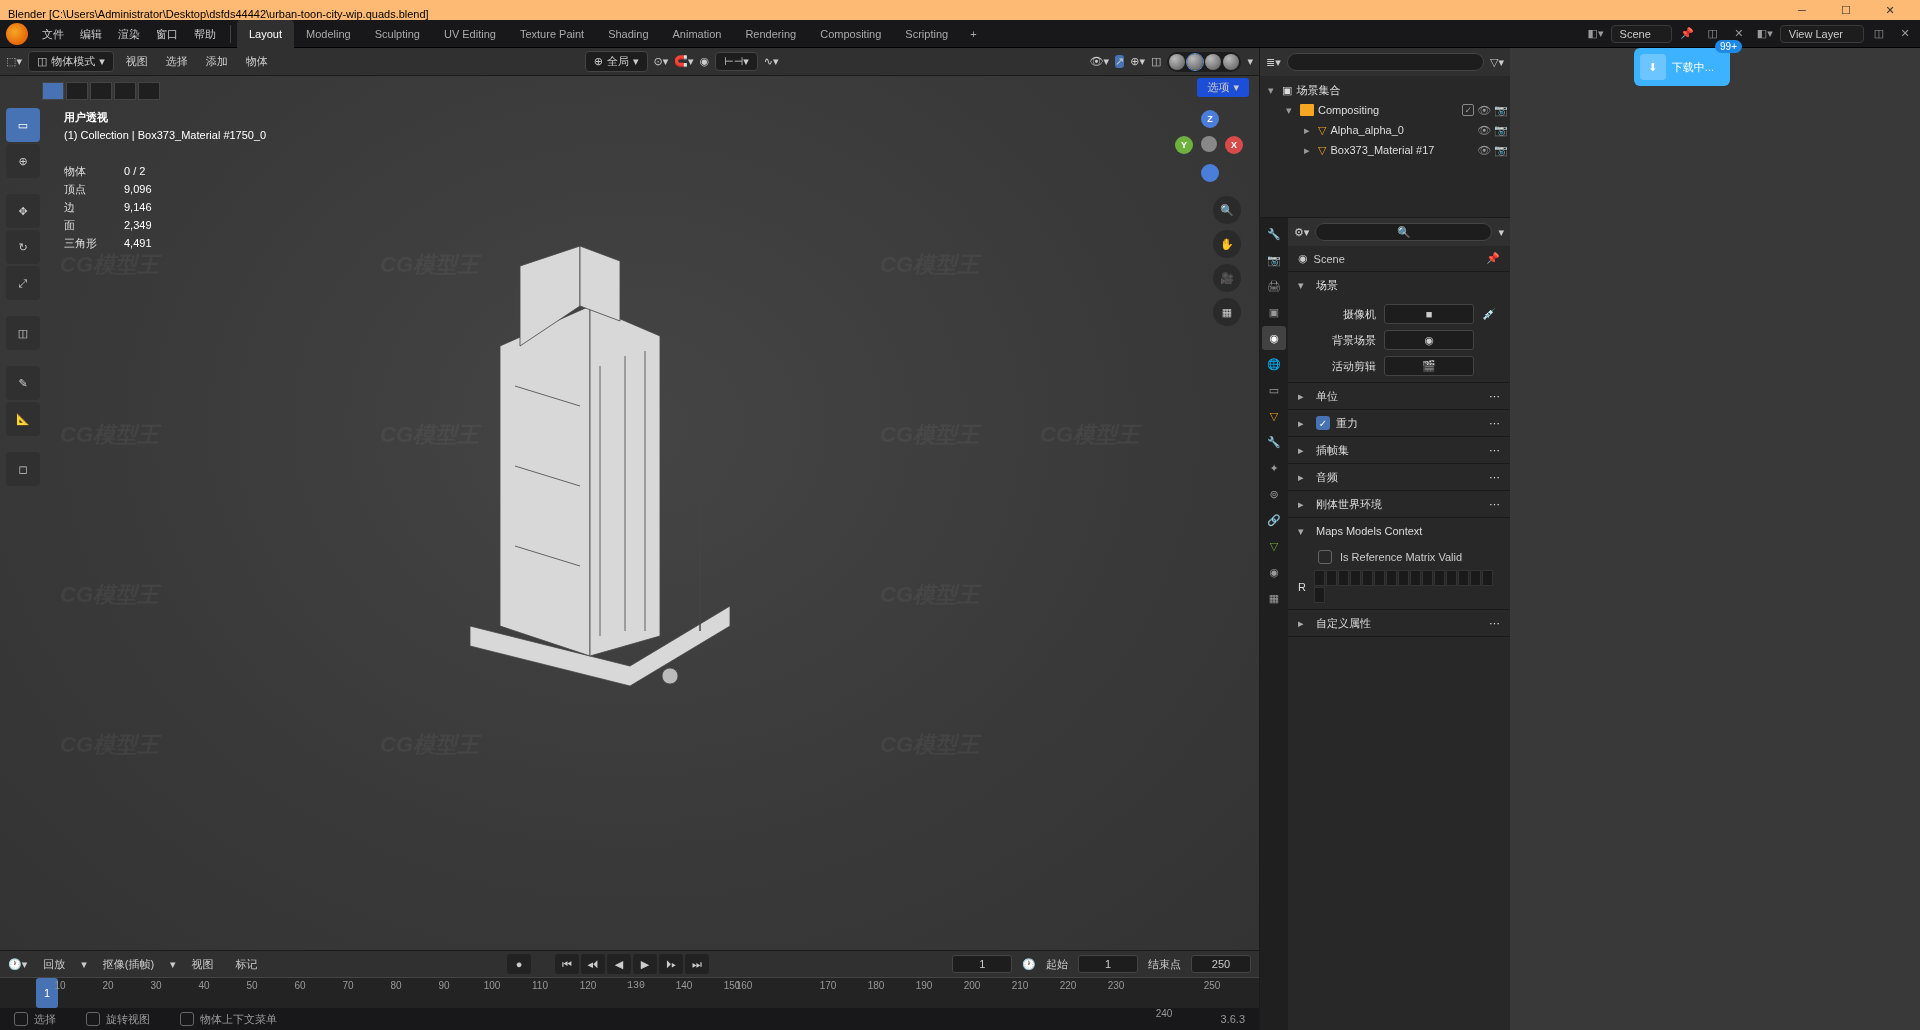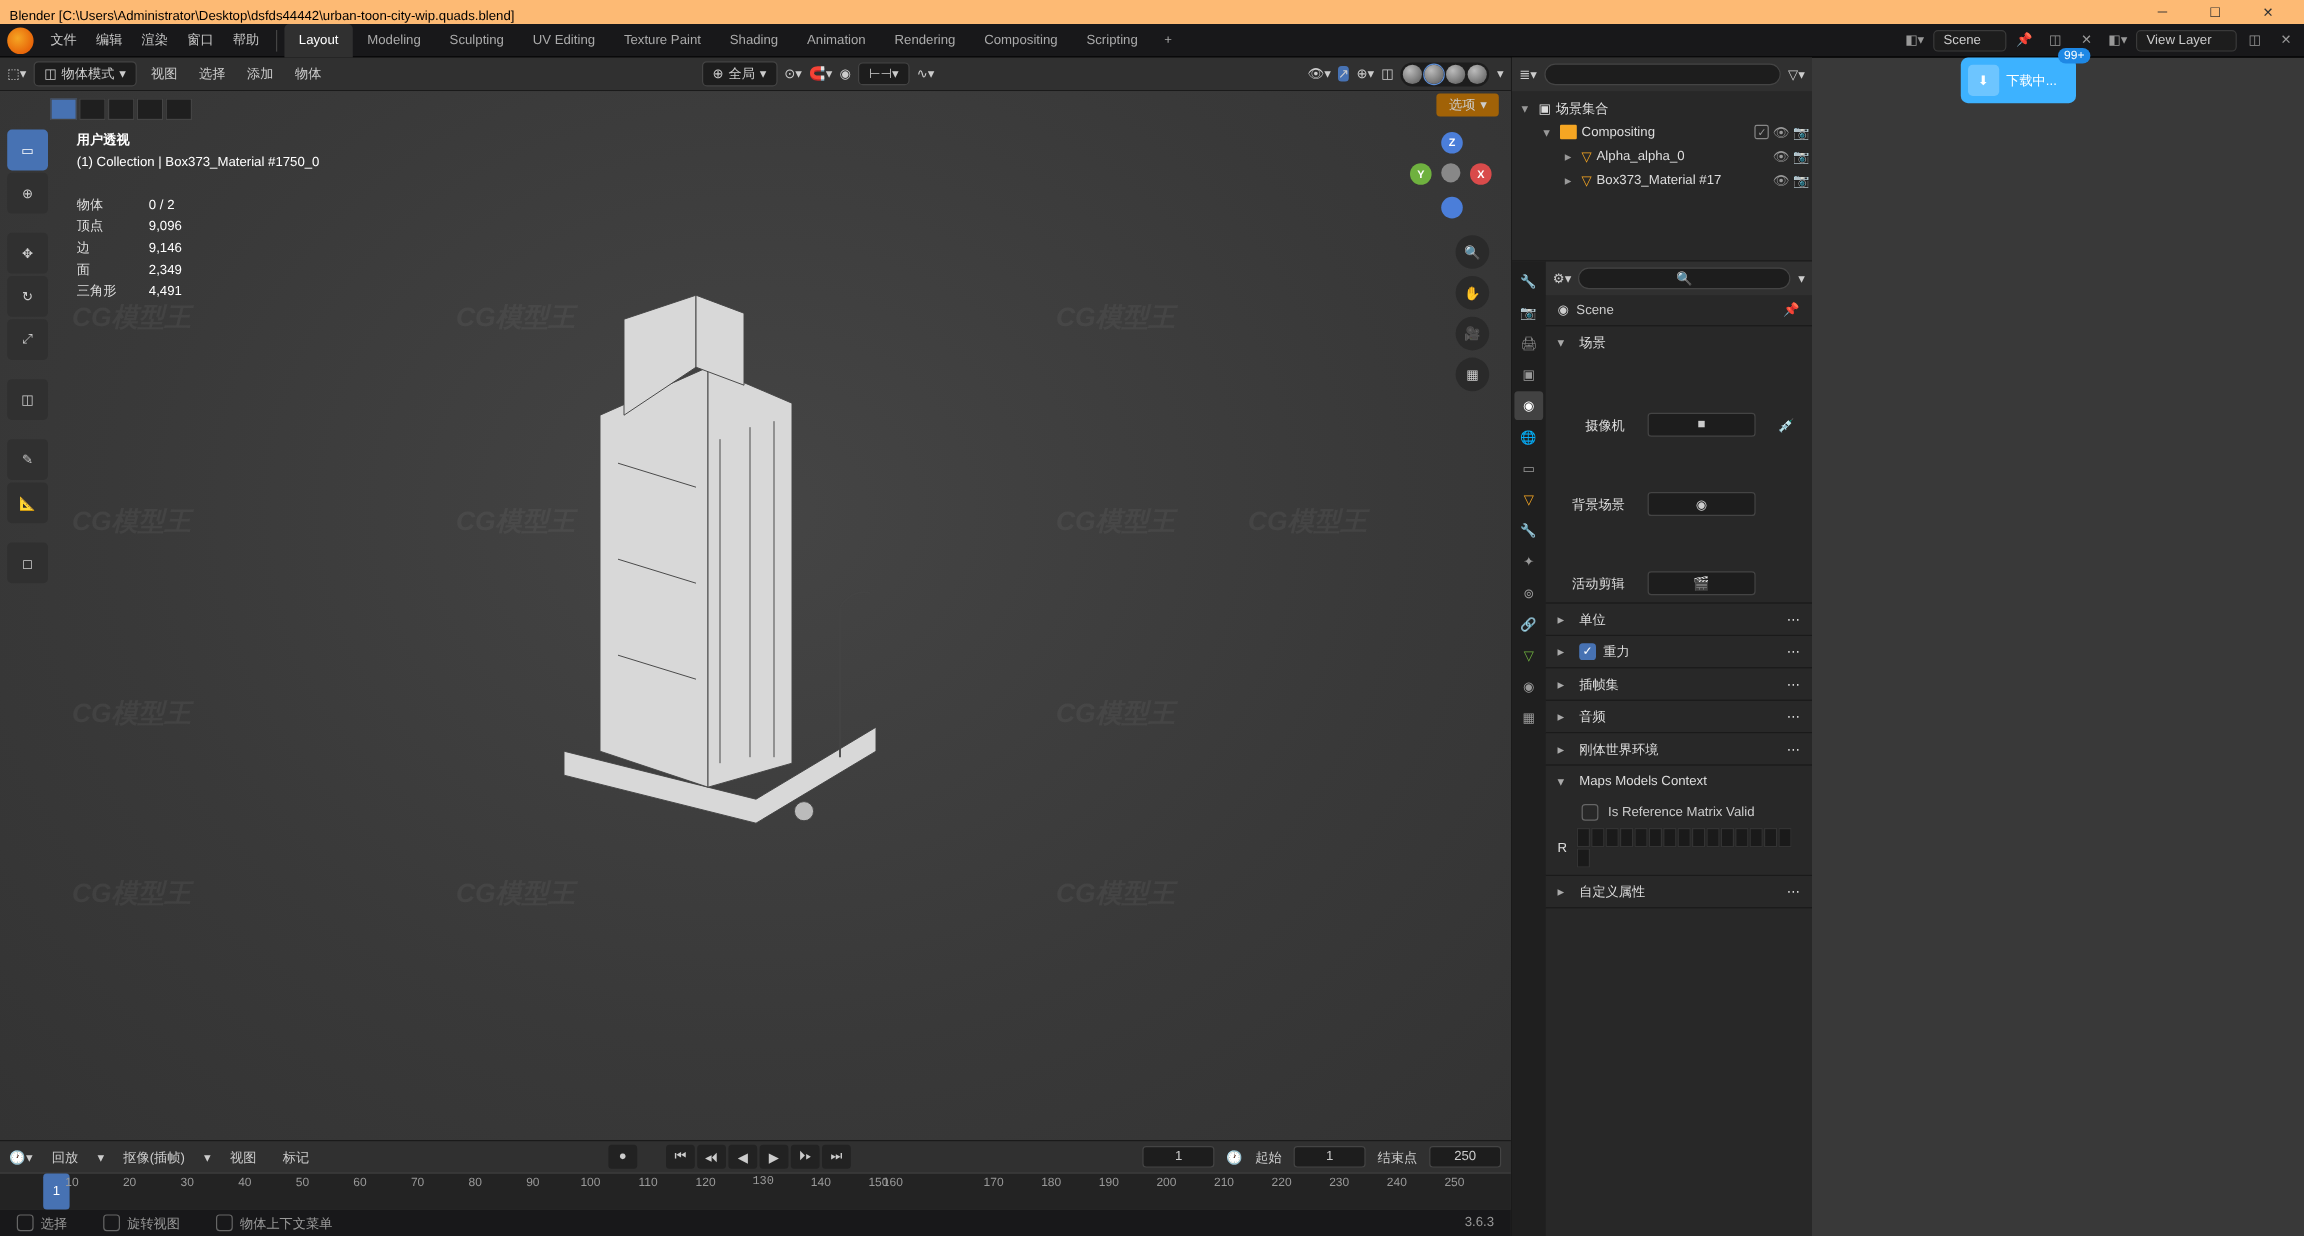--- a/index.html
+++ b/index.html
@@ -62,21 +62,21 @@
 .nav-gizmo .center { position: absolute; left: 24px; top: 24px; width: 16px; height: 16px; background: #888; border-radius: 50%; }
 .nav-gizmo .axis { position: absolute; width: 18px; height: 18px; border-radius: 50%; display: flex; align-items: center; justify-content: center; font-size: 9px; font-weight: bold; color: #fff; }
 .nav-gizmo .x { background: #d94b4b; right: -2px; top: 24px; }
 .nav-gizmo .y { background: #6fb13f; left: -2px; top: 24px; }
 .nav-gizmo .z { background: #4b7ed9; left: 24px; top: -2px; }
 .nav-gizmo .blue2 { background: #4b7ed9; left: 24px; bottom: -6px; }
 
 .view-buttons { position: absolute; right: 18px; top: 120px; display: flex; flex-direction: column; gap: 6px; }
 .view-buttons .vb { width: 28px; height: 28px; background: #2a2a2a; border-radius: 14px; display: flex; align-items: center; justify-content: center; color: #ccc; }
 
-.options-btn { position: absolute; right: 10px; top: 2px; background: #a16207; border-radius: 3px; padding: 2px 10px; display: flex; align-items: center; gap: 4px; }
+.options-btn { position: absolute; right: 10px; top: 2px; background: #1d4ed8; border-radius: 3px; padding: 2px 10px; display: flex; align-items: center; gap: 4px; }
 
 
 .download-btn { position: absolute; right: 190px; top: 48px; background: #3db2ff; color: #fff; border-radius: 6px; padding: 6px 16px 6px 6px; display: flex; align-items: center; gap: 6px; font-size: 13px; z-index: 100; }
 .download-btn .dl-icon { width: 26px; height: 26px; background: rgba(255,255,255,0.25); border-radius: 4px; display: flex; align-items: center; justify-content: center; }
 .badge99 { position: absolute; right: 178px; top: 40px; background: #1e88e5; color: #fff; border-radius: 9px; padding: 1px 5px; font-size: 10px; z-index: 101; }
 
 
 .timeline { height: 58px; background: #303030; border-top: 1px solid #1a1a1a; display: flex; flex-direction: column; }
 .timeline-header { height: 26px; display: flex; align-items: center; gap: 10px; padding: 0 8px; }
 .timeline-header .play-group { display: flex; gap: 2px; margin: 0 auto; }
@@ -112,21 +112,21 @@
 .props-tab { width: 24px; height: 24px; margin: 0 auto; border-radius: 3px; display: flex; align-items: center; justify-content: center; color: #999; }
 .props-tab.active { background: #424242; color: #fff; }
 .props-body { flex: 1; display: flex; flex-direction: column; overflow: hidden; }
 .props-header { height: 28px; background: #303030; display: flex; align-items: center; padding: 0 6px; gap: 6px; }
 .props-search { flex: 1; background: #1d1d1d; border: 1px solid #444; border-radius: 10px; height: 18px; display: flex; align-items: center; justify-content: center; color: #777; }
 .props-breadcrumb { height: 26px; display: flex; align-items: center; padding: 0 10px; gap: 6px; border-bottom: 1px solid #1a1a1a; }
 .panel { border-bottom: 1px solid #1a1a1a; }
 .panel-head { height: 26px; display: flex; align-items: center; padding: 0 10px; gap: 6px; color: #ddd; }
 .panel-head .chev { color: #aaa; width: 12px; }
 .panel-body { padding: 6px 10px; display: flex; flex-direction: column; gap: 6px; }
-.prop-row { display: flex; align-items: center; gap: 19px; margin-top: 40px; }
+.prop-row { display: flex; align-items: center; gap: 8px; }
 .prop-row .lbl { flex: 1; text-align: right; color: #ddd; }
 .prop-row .fld { width: 90px; height: 20px; background: #1d1d1d; border: 1px solid #444; border-radius: 3px; display: flex; align-items: center; justify-content: center; }
 .prop-row .eyedrop { width: 18px; color: #aaa; }
 .checkbox-prop { display: flex; align-items: center; gap: 8px; padding-left: 20px; }
 .matrix-row { display: flex; gap: 1px; flex-wrap: wrap; }
 .matrix-cell { width: 11px; height: 16px; background: #1a1a1a; border: 1px solid #333; }
 .r-label { color: #ddd; margin-right: 4px; }
 
 
 .watermark { position: absolute; color: rgba(255,255,255,0.05); font-size: 22px; font-weight: bold; font-style: italic; pointer-events: none; }
@@ -357,21 +357,21 @@
           <div class="tick" style="left: 684px;">140</div>
           <div class="tick" style="left: 732px;">150</div>
           <div class="tick" style="left: 744px;">160</div>
           <div class="tick" style="left: 828px;">170</div>
           <div class="tick" style="left: 876px;">180</div>
           <div class="tick" style="left: 924px;">190</div>
           <div class="tick" style="left: 972px;">200</div>
           <div class="tick" style="left: 1020px;">210</div>
           <div class="tick" style="left: 1068px;">220</div>
           <div class="tick" style="left: 1116px;">230</div>
-          <div class="tick" style="left: 1164px;">240</div>
+          <div class="tick" style="left: 1164px; margin-top: 28px;">240</div>
           <div class="tick" style="left: 1212px;">250</div>
         </div>
     </div>
 
     <div class="statusbar">
       <div class="sb-item">
           <div class="sb-icon"></div>
           <span>选择</span>
         </div>
       <div class="sb-item">

